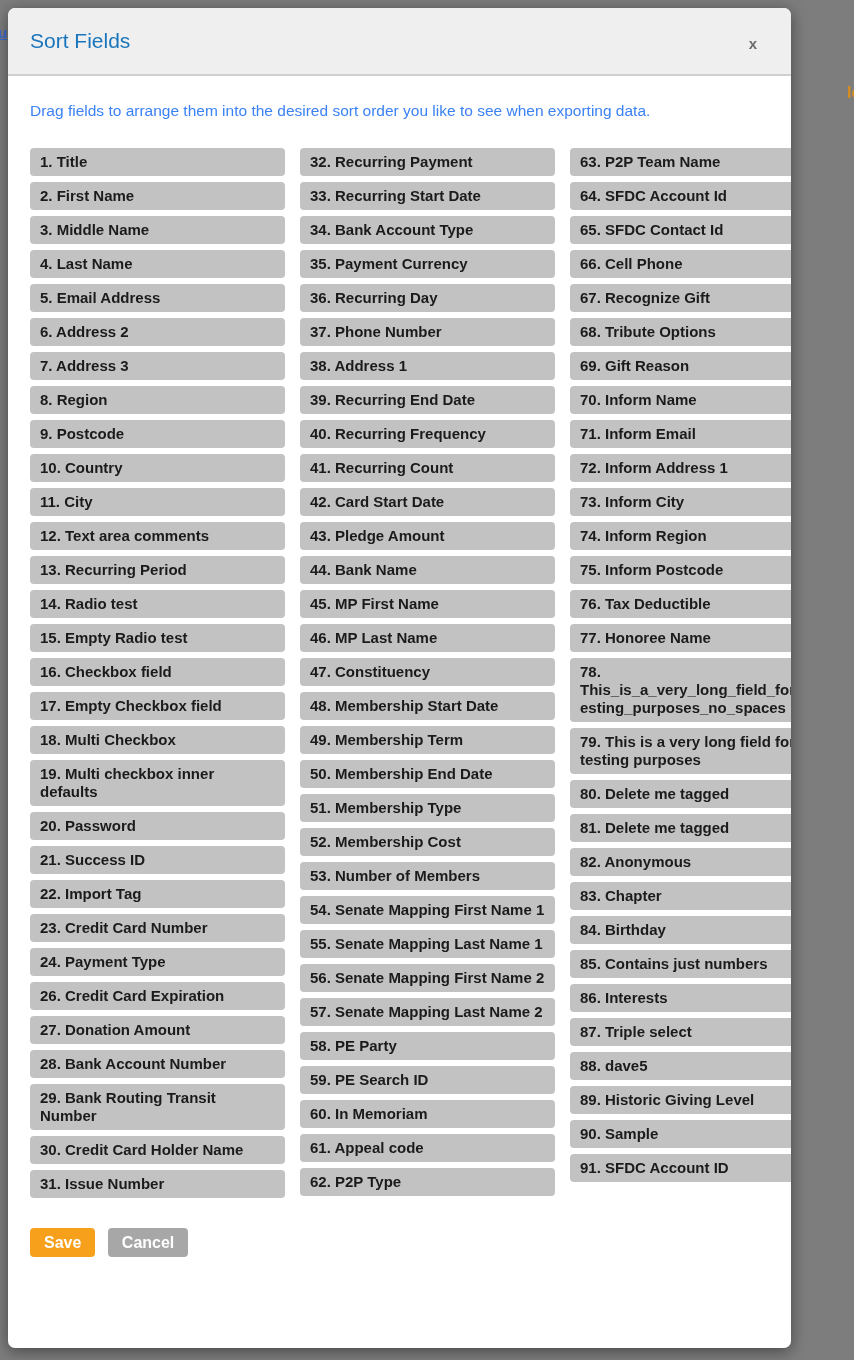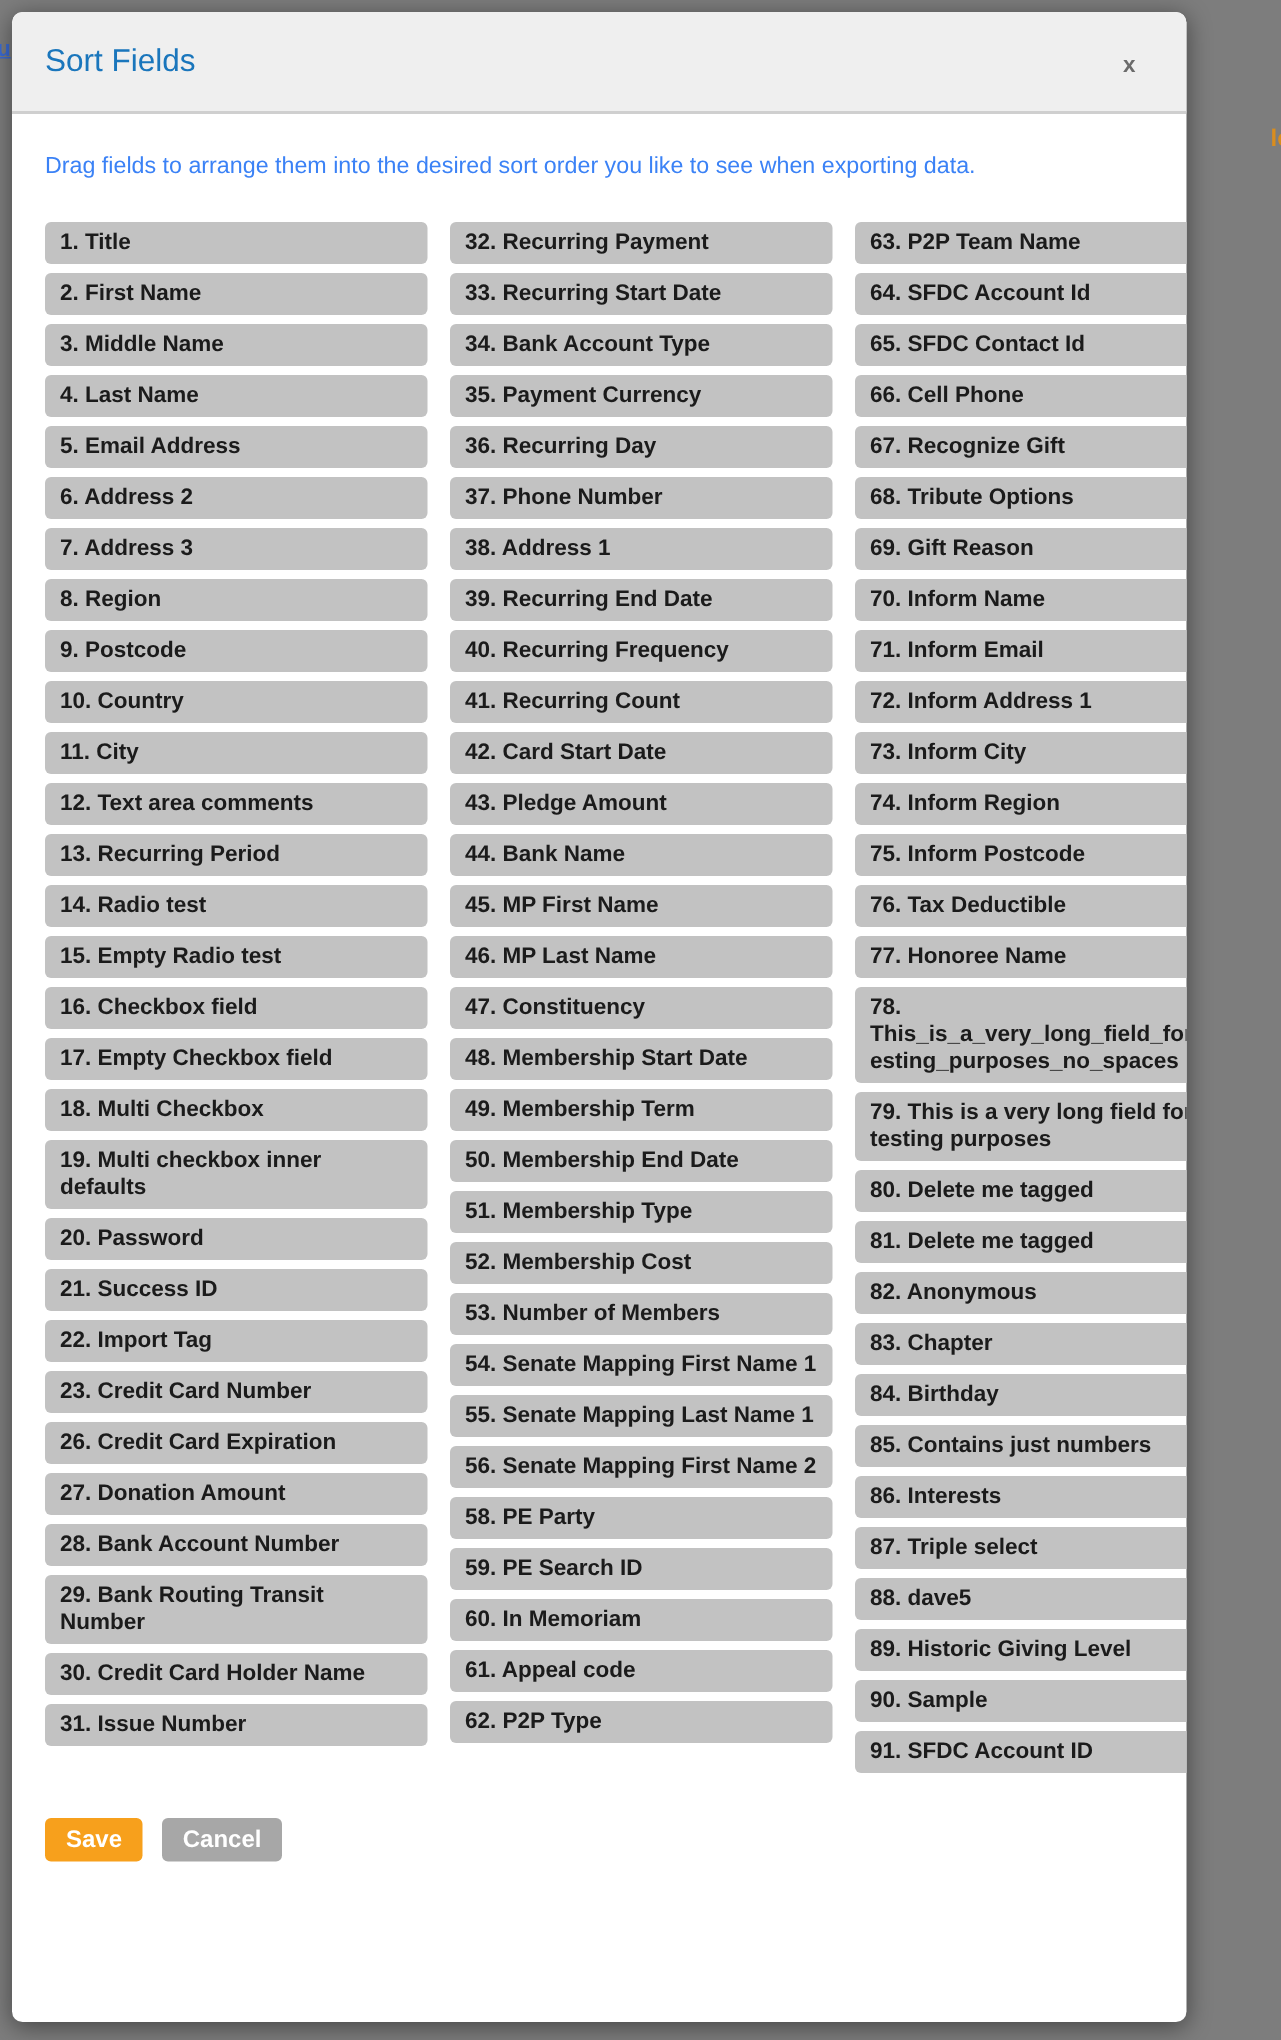--- a/index.html
+++ b/index.html
@@ -141,20 +141,21 @@
             <div class="field-item">14. Radio test</div>
             <div class="field-item">15. Empty Radio test</div>
             <div class="field-item">16. Checkbox field</div>
             <div class="field-item">17. Empty Checkbox field</div>
             <div class="field-item">18. Multi Checkbox</div>
             <div class="field-item">19. Multi checkbox inner defaults</div>
             <div class="field-item">20. Password</div>
             <div class="field-item">21. Success ID</div>
             <div class="field-item">22. Import Tag</div>
             <div class="field-item">23. Credit Card Number</div>
+            <div class="field-item">24. Payment Type</div>
             <div class="field-item">26. Credit Card Expiration</div>
             <div class="field-item">27. Donation Amount</div>
             <div class="field-item">28. Bank Account Number</div>
             <div class="field-item">29. Bank Routing Transit Number</div>
             <div class="field-item">30. Credit Card Holder Name</div>
             <div class="field-item">31. Issue Number</div>
           </div>
         <div class="field-col">
             <div class="field-item">32. Recurring Payment</div>
             <div class="field-item">33. Recurring Start Date</div>
@@ -174,20 +175,21 @@
             <div class="field-item">47. Constituency</div>
             <div class="field-item">48. Membership Start Date</div>
             <div class="field-item">49. Membership Term</div>
             <div class="field-item">50. Membership End Date</div>
             <div class="field-item">51. Membership Type</div>
             <div class="field-item">52. Membership Cost</div>
             <div class="field-item">53. Number of Members</div>
             <div class="field-item">54. Senate Mapping First Name 1</div>
             <div class="field-item">55. Senate Mapping Last Name 1</div>
             <div class="field-item">56. Senate Mapping First Name 2</div>
+            <div class="field-item">57. Senate Mapping Last Name 2</div>
             <div class="field-item">58. PE Party</div>
             <div class="field-item">59. PE Search ID</div>
             <div class="field-item">60. In Memoriam</div>
             <div class="field-item">61. Appeal code</div>
             <div class="field-item">62. P2P Type</div>
           </div>
         <div class="field-col">
             <div class="field-item">63. P2P Team Name</div>
             <div class="field-item">64. SFDC Account Id</div>
             <div class="field-item">65. SFDC Contact Id</div>

